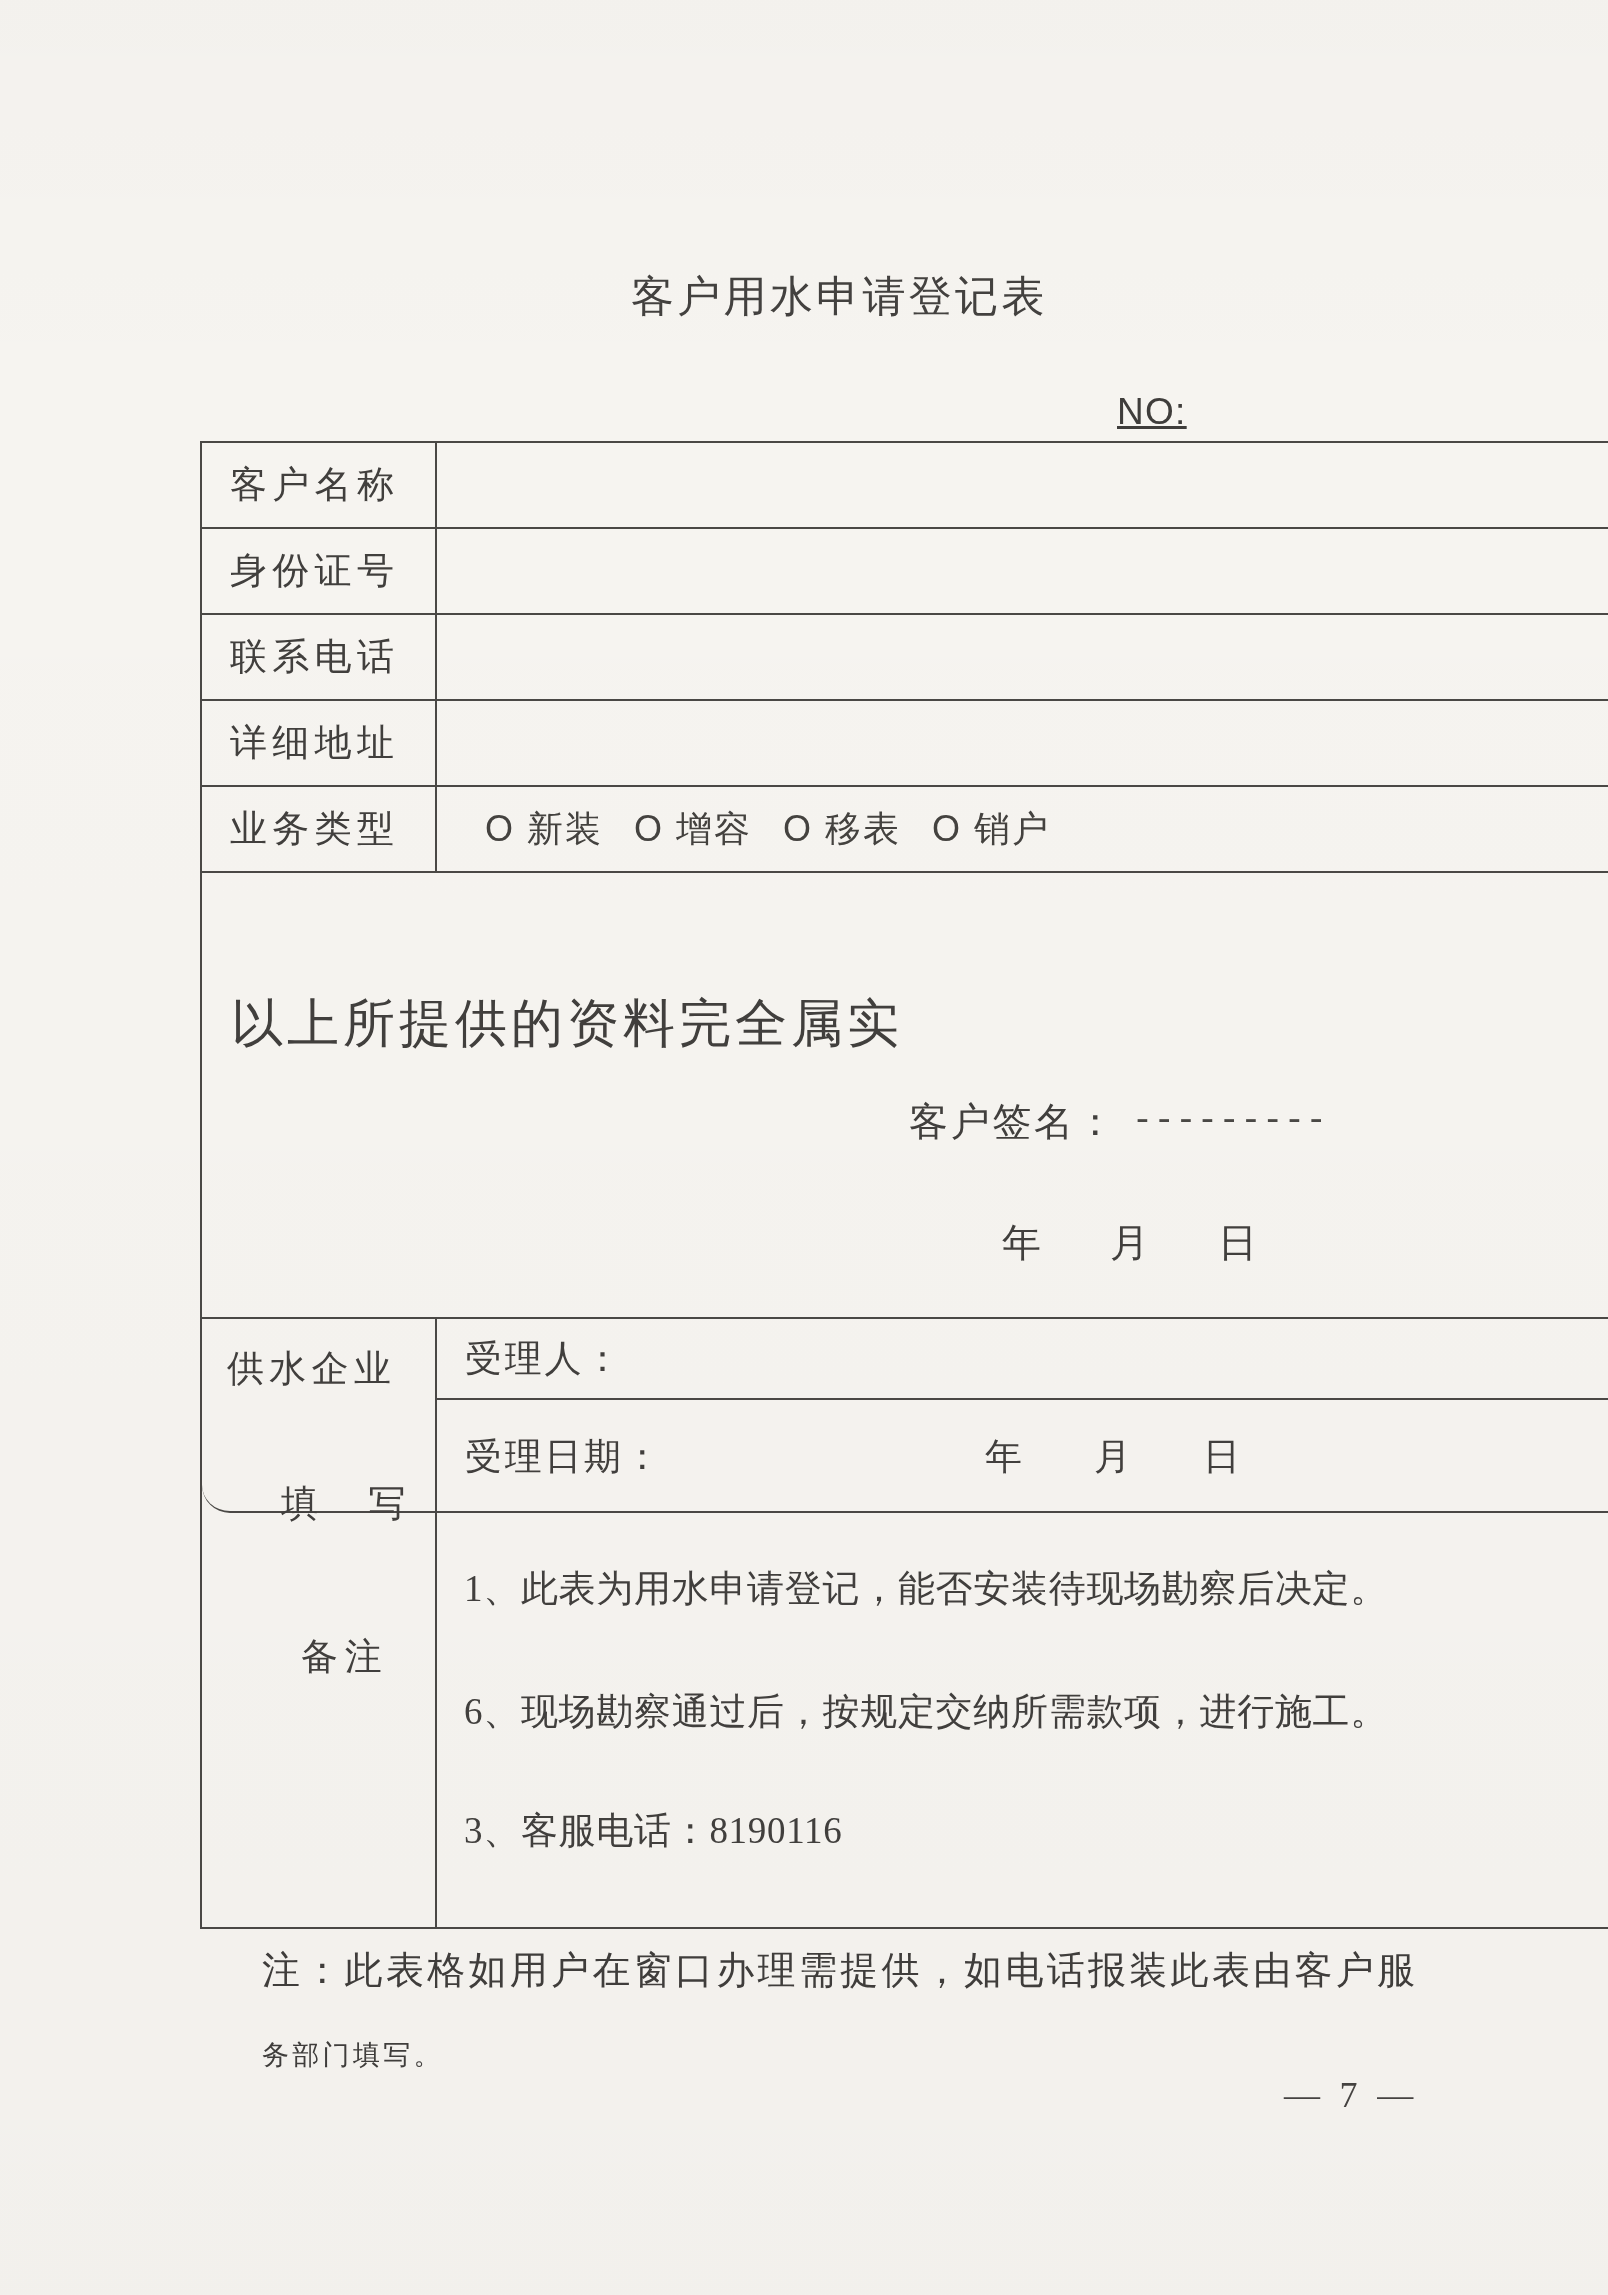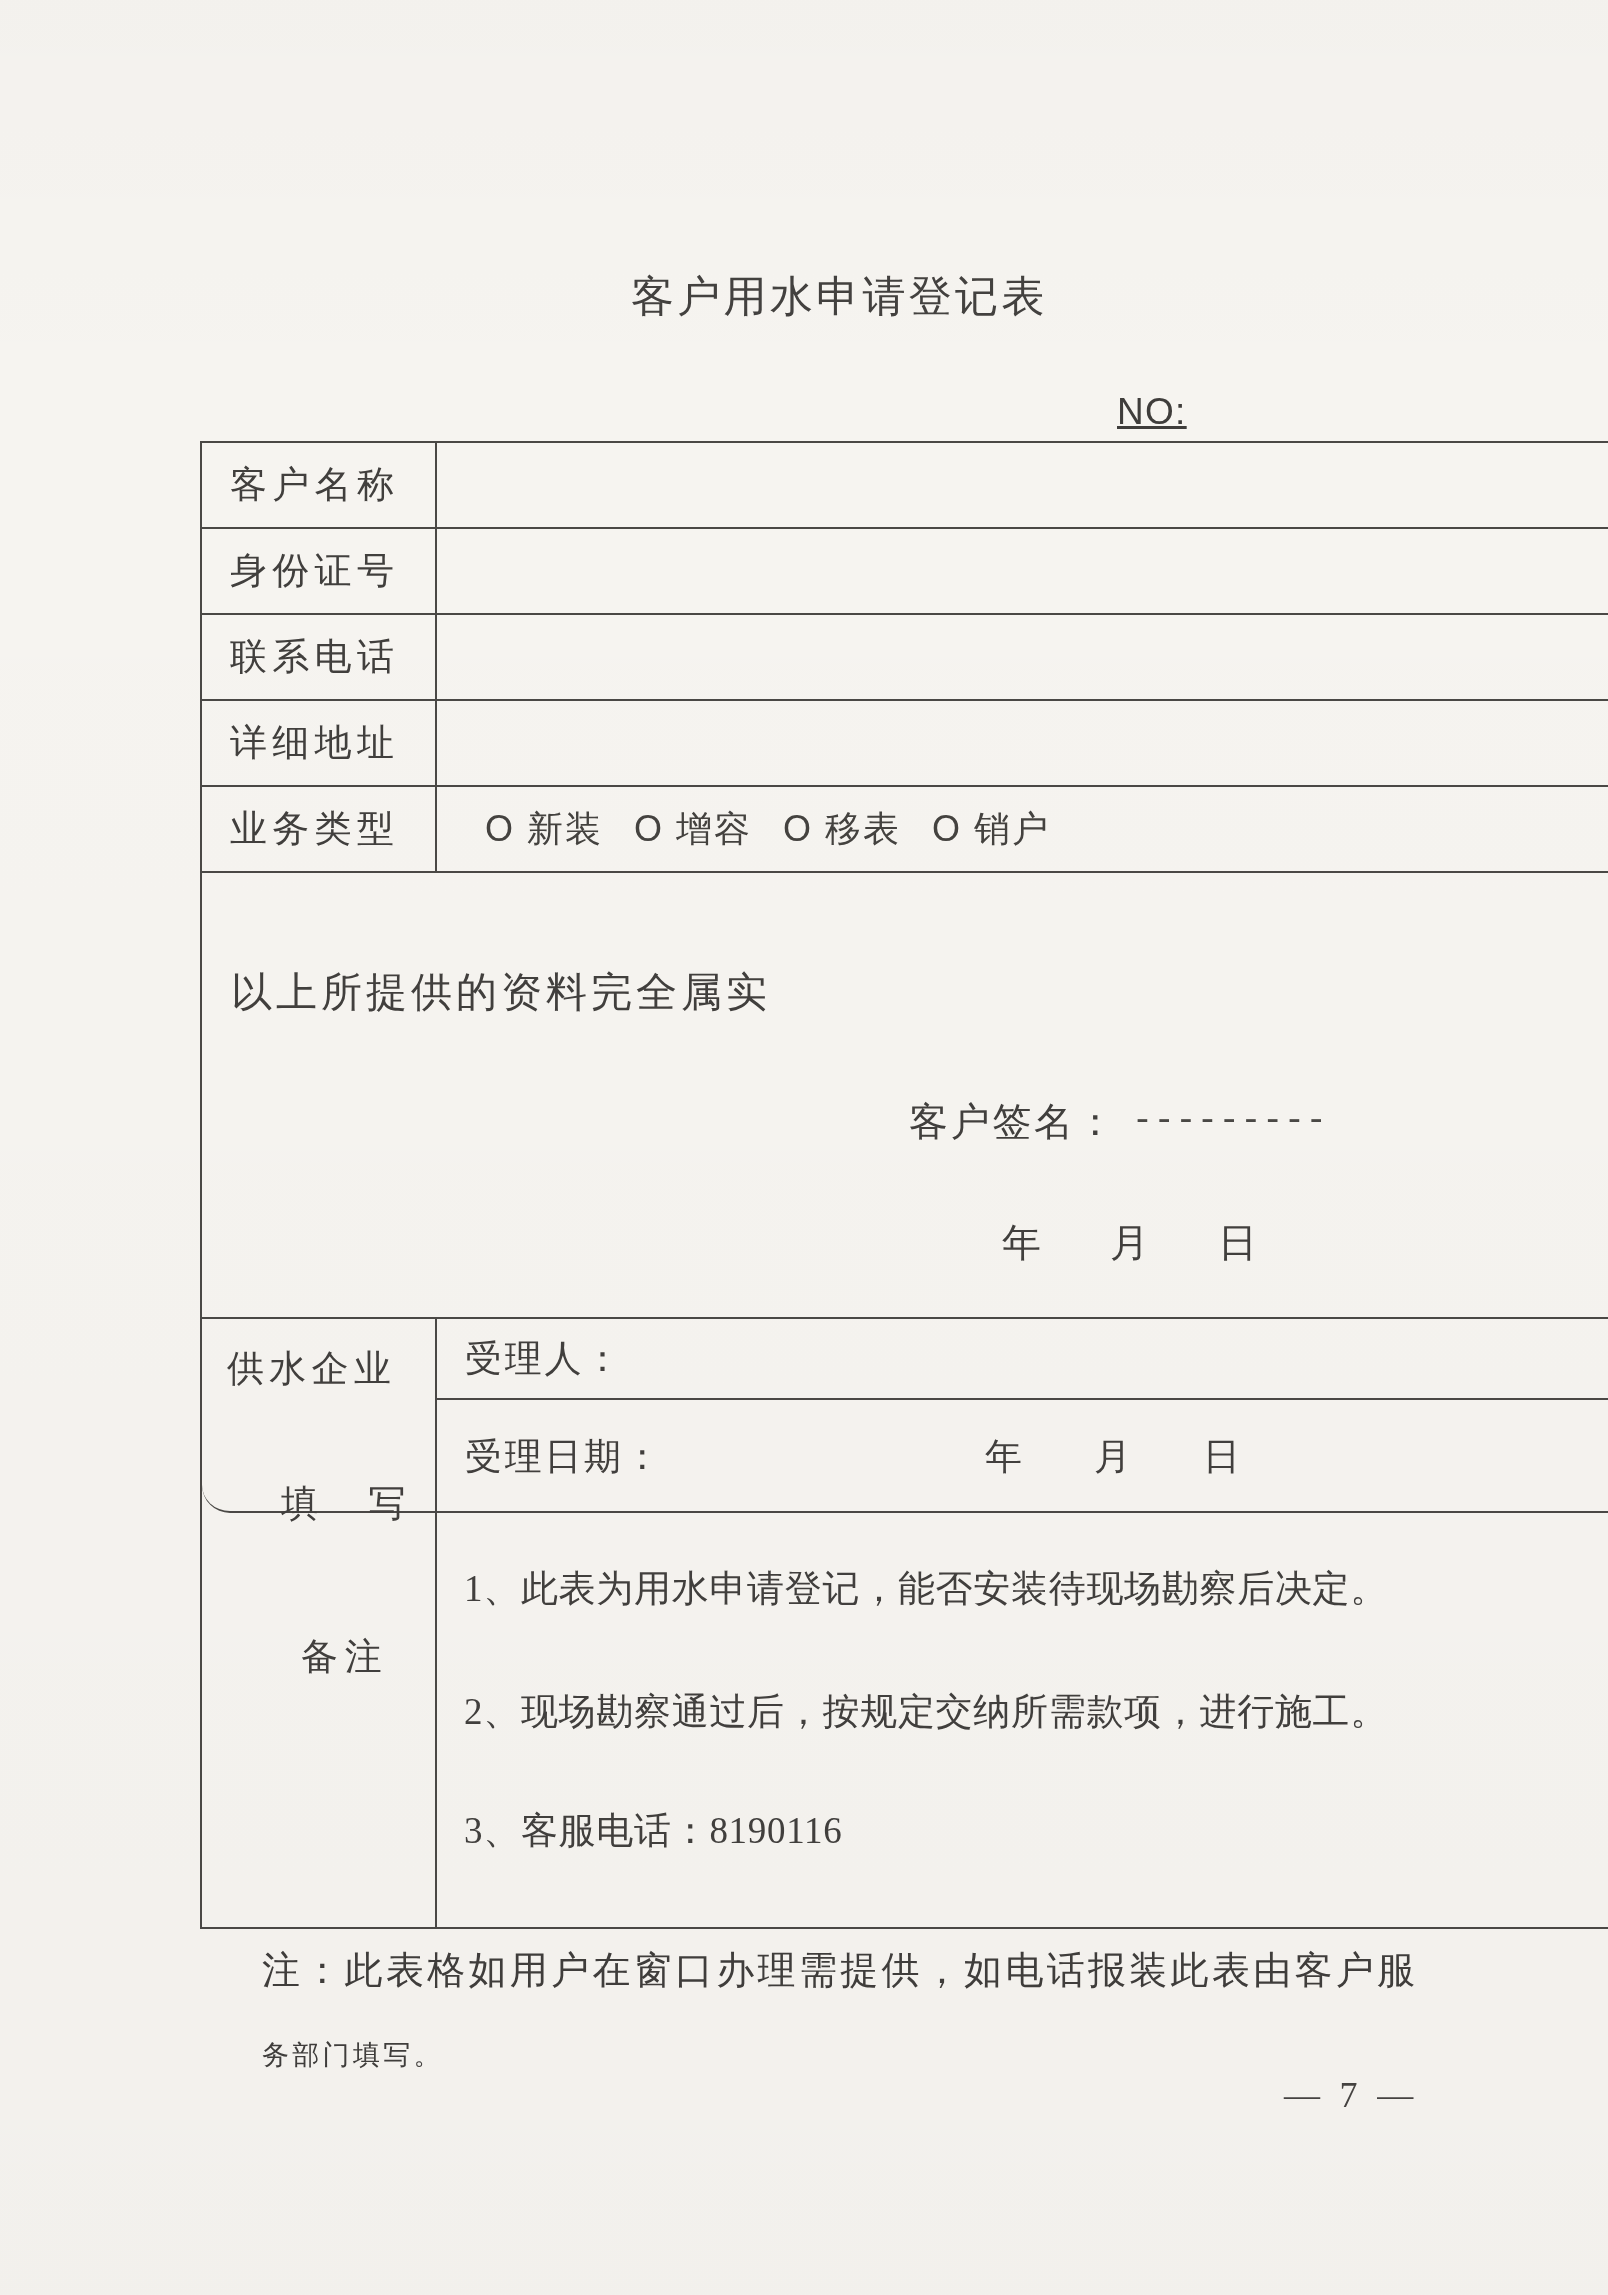--- a/index.html
+++ b/index.html
@@ -42,22 +42,22 @@
   .r-small{height:84px;}
   .biz-cell{
     flex:1;display:flex;align-items:center;
     padding-left:48px;font-size:36px;color:#44423f;
     white-space:nowrap;
   }
   .opt{margin-right:31px;letter-spacing:2px;}
   .opt .m{margin-right:12px;font-family:"Liberation Sans","DejaVu Sans",sans-serif;}
   .decl-cell{height:446px;position:relative;border-bottom:2px solid #4a4845;box-sizing:border-box;}
   .decl-statement{
-    position:absolute;left:29px;top:92px;
-    font-size:41px;letter-spacing:4px;color:#413f3d;white-space:nowrap;
+    position:absolute;left:29px;top:116px;
+    font-size:52px;letter-spacing:4px;color:#413f3d;white-space:nowrap;
   }
   .decl-sign{
     position:absolute;left:707px;top:222px;
     font-size:39px;letter-spacing:2.7px;color:#413f3d;white-space:nowrap;
   }
   .dashes{letter-spacing:9.4px;font-size:37px;position:relative;top:-5.3px;margin-left:18.7px;color:#4a4845;}
   .decl-date{position:absolute;left:800px;top:343px;font-size:39px;color:#413f3d;white-space:nowrap;}
   .decl-date span{margin-right:69px;}
   .decl-date span:last-child{margin-right:0;}
   .company-section{display:flex;height:194px;flex:0 0 192px;border-bottom:2px solid #4a4845;box-sizing:content-box;border-radius:28px;}
@@ -185,21 +185,21 @@
         </div>
       </div>
     </div>
 
     <div class="remarks-section">
       <div class="remarks-label">
         <div class="remarks-label-text">备注</div>
       </div>
       <div class="remarks-body">
         <div class="remark-item i0">1、此表为用水申请登记，能否安装待现场勘察后决定。</div>
-        <div class="remark-item i1">2、现场勘察通过后，按规定交纳所需款项，进行施工。</div>
+        <div class="remark-item i1">6、现场勘察通过后，按规定交纳所需款项，进行施工。</div>
         <div class="remark-item i2">3、客服电话：8190116</div>
       </div>
     </div>
 
   </div>
 
   <div class="footnote-1">注：此表格如用户在窗口办理需提供，如电话报装此表由客户服</div>
   <div class="footnote-2">务部门填写。</div>
 
   <div class="page-number">— 7 —</div>

